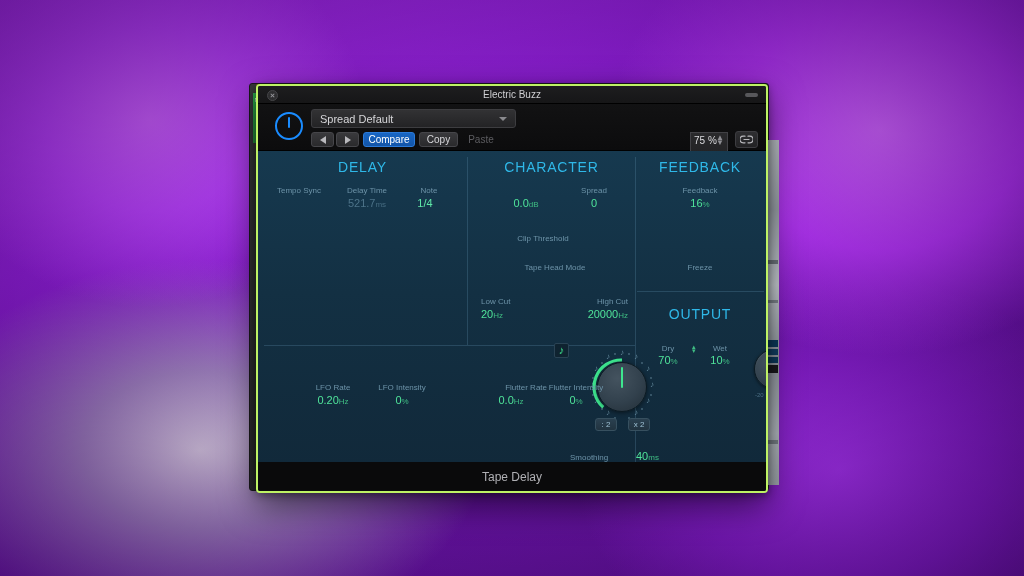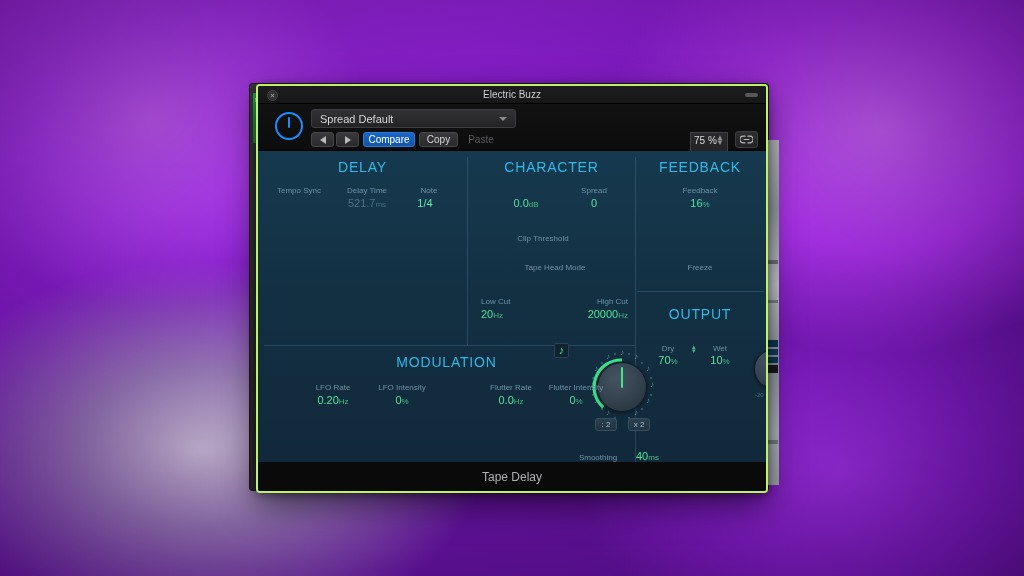--- a/index.html
+++ b/index.html
@@ -415,21 +415,21 @@
     <svg id="delay-arc" viewBox="0 0 60 60">
       <path d="M 30 3 A 27 27 0 0 0 11.3 50.3" stroke="#3ee68f" stroke-width="3.2" fill="none" stroke-linecap="butt"></path>
     </svg>
     <div id="delay-knob">
       <div class="ptr"></div>
     </div>
 
     <div class="mini-btn" style="left:337px; top:267px; width:22px;">: 2</div>
     <div class="mini-btn" style="left:370px; top:267px; width:22px;">x 2</div>
 
-    <div class="param-label" style="left:312px; top:302px; width:56px; text-align:center;">Smoothing</div>
+    <div class="param-label" style="left:312px; top:302px; width:56px; text-align:left;">Smoothing</div>
     <div class="param-value" style="left:378px; top:299px; width:50px; text-align:left;">
       <span>40</span><span class="unit">ms</span>
     </div>
     <div class="slider-track" style="left:318px; top:318px; width:103px;"></div>
     <div class="slider-handle" style="left:317px; top:313px;"></div>
 
     <div class="sec-title" style="left:210px; top:8px; width:167px;">CHARACTER</div>
 
     <div class="param-label" style="left:241px; top:35px; width:88px;margin-top:48px;">Clip Threshold</div>
     <div class="param-value" style="left:224px; top:46px; width:88px;">
@@ -473,33 +473,32 @@
     <div class="param-label" style="left:388px; top:193px; width:44px;">Dry</div>
     <div class="param-value" style="left:386px; top:203px; width:48px;">
       <span>70</span><span class="unit">%</span>
     </div>
 
     <div class="param-label" style="left:440px; top:193px; width:44px;">Wet</div>
     <div class="param-value" style="left:438px; top:203px; width:48px;">
       <span>10</span><span class="unit">%</span>
     </div>
 
-    <div class="sec-title" style="left:0; top:203px; width:377px;">MODULATION</div>
 
     <div class="param-label" style="left:44px; top:232px; width:62px;">LFO Rate</div>
     <div class="param-value" style="left:44px; top:243px; width:62px;">
       <span>0.20</span><span class="unit">Hz</span>
     </div>
 
     <div class="param-label" style="left:104px; top:232px; width:80px;">LFO Intensity</div>
     <div class="param-value" style="left:104px; top:243px; width:80px;">
       <span>0</span><span class="unit">%</span>
     </div>
 
-    <div class="param-label" style="left:217px; top:232px; width:72px;">Flutter Rate</div>
+    <div class="param-label" style="left:217px; top:232px; width:72px;text-align:right;">Flutter Rate</div>
     <div class="param-value" style="left:217px; top:243px; width:72px;">
       <span>0.0</span><span class="unit">Hz</span>
     </div>
 
     <div class="param-label" style="left:272px; top:232px; width:92px;">Flutter Intensity</div>
     <div class="param-value" style="left:272px; top:243px; width:92px;">
       <span>0</span><span class="unit">%</span>
     </div>
 
   </div>

